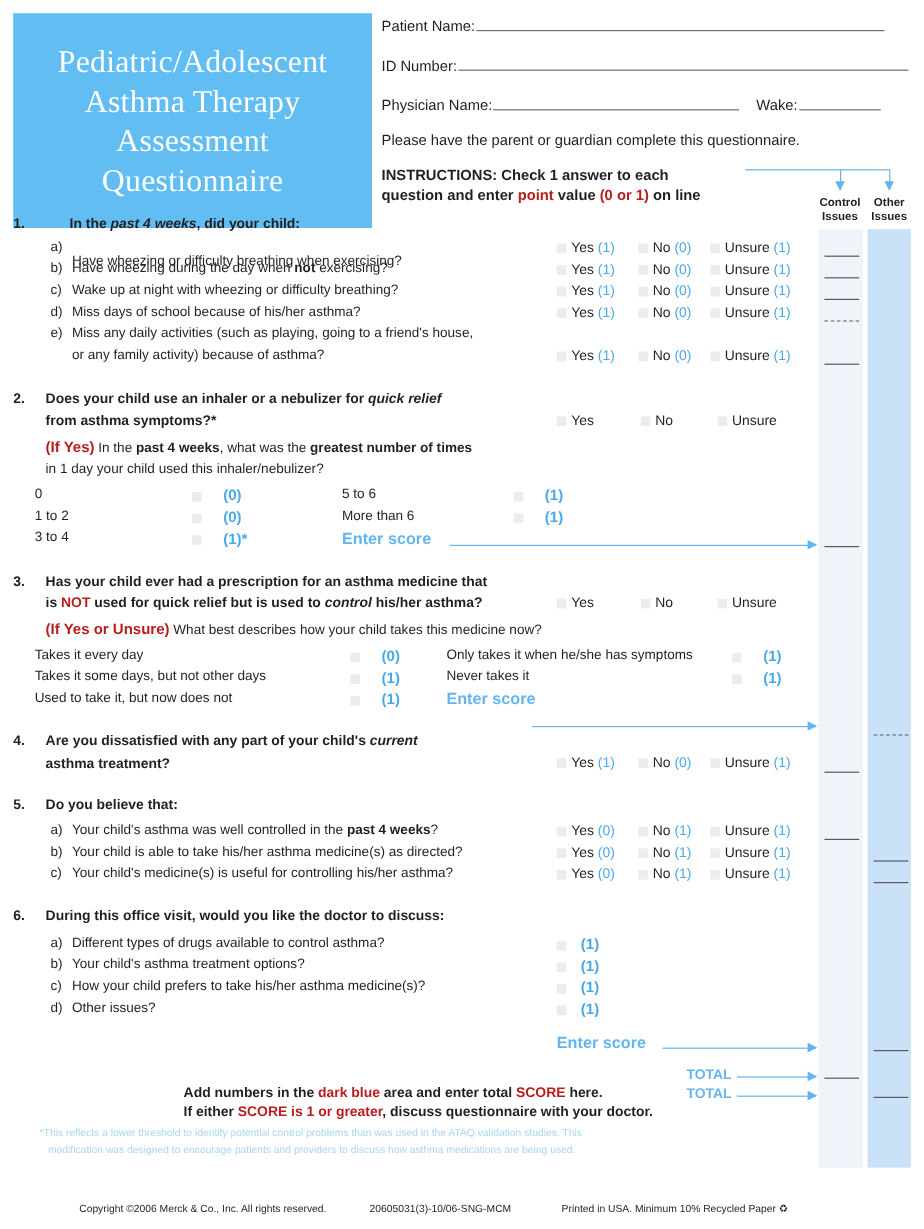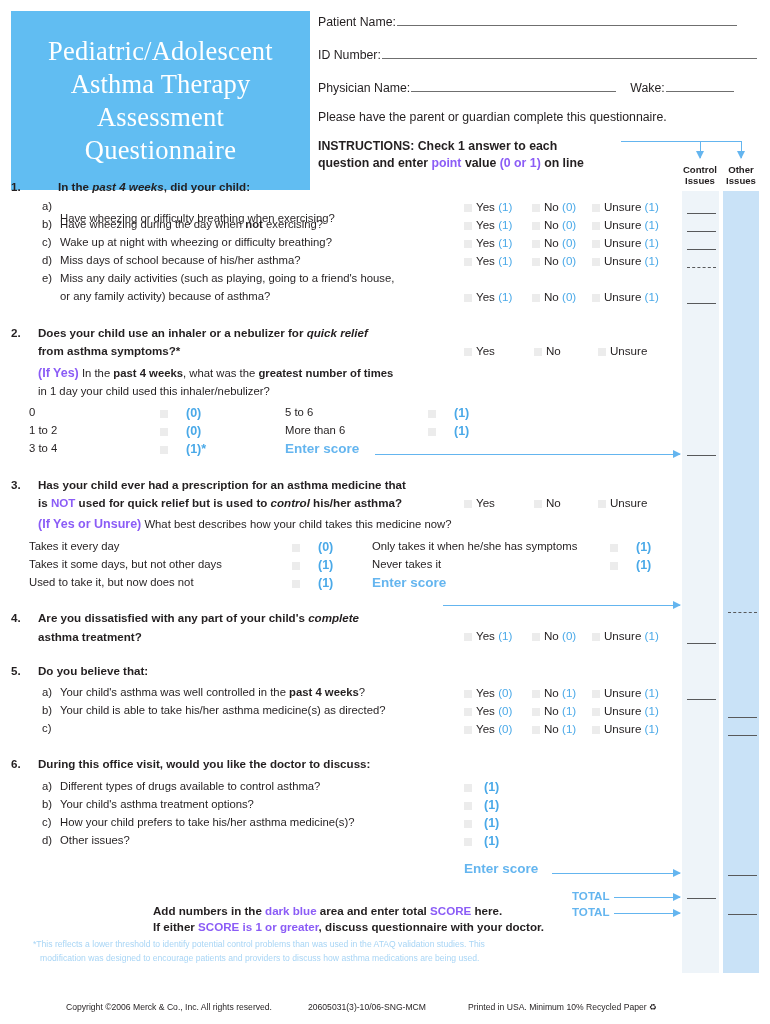--- a/index.html
+++ b/index.html
@@ -37,21 +37,21 @@
   .hdr{position:absolute;left:318px;font-size:12.3px;color:#231f20;white-space:nowrap;}
   .hdr .lbl{display:inline-block;vertical-align:baseline;text-align:center;}
   .rule{
     display:inline-block;border-bottom:1px solid #6f6f6f;
     height:11px;vertical-align:baseline;margin-left:1px;
   }
   .instr{
     position:absolute;left:318px;font-size:12.3px;font-weight:bold;color:#231f20;
     white-space:nowrap;
   }
-  .blue{color:#8b5cf6;}
+  .blue{color:#b91c1c;}
 
   
   .colhdr{
     position:absolute;font-size:9.6px;font-weight:bold;color:#231f20;
     text-align:center;line-height:11px;width:46px;
   }
 
   
   .qnum{position:absolute;font-size:11.6px;font-weight:bold;color:#231f20;}
   .qtext{position:absolute;font-size:11.6px;font-weight:bold;color:#231f20;white-space:nowrap;}
@@ -258,21 +258,21 @@
 
   <div class="enterscore" style="left:372px;top:575px;">Enter score</div>
   <div class="arrow-h" style="left:443px;top:601px;width:237px;">
       <span class="shaft"></span>
       <span class="head"></span>
     </div>
   <div class="sline-d" style="left:728px;top:612px;width:29px;"></div>
 
   <div class="qnum" style="left:11px;top:611px;">4.</div>
   <div class="qtext" style="left:38px;top:611px;">
-    <span>Are you dissatisfied with any part of your child's </span><i>complete</i>
+    <span>Are you dissatisfied with any part of your child's </span><i>current</i>
   </div>
   <div class="qtext" style="left:38px;top:630px;">asthma treatment?</div>
   <div class="opt" style="left:464px;top:629px;"><span class="cbx"></span><span>Yes</span> <span class="pt">(1)</span></div>
   <div class="opt" style="left:532px;top:629px;"><span class="cbx"></span><span>No</span> <span class="pt">(0)</span></div>
   <div class="opt" style="left:592px;top:629px;"><span class="cbx"></span><span>Unsure</span> <span class="pt">(1)</span></div>
   <div class="sline" style="left:687px;top:643px;width:29px;"></div>
 
   <div class="qnum" style="left:11px;top:664px;">5.</div>
   <div class="qtext" style="left:38px;top:664px;">Do you believe that:</div>
 
@@ -286,20 +286,21 @@
   <div class="sline" style="left:687px;top:699px;width:29px;"></div>
 
   <div class="sublet" style="left:42px;top:704px;">b)</div>
   <div class="subtext" style="left:60px;top:704px;">Your child is able to take his/her asthma medicine(s) as directed?</div>
   <div class="opt" style="left:464px;top:704px;"><span class="cbx"></span><span>Yes</span> <span class="pt">(0)</span></div>
   <div class="opt" style="left:532px;top:704px;"><span class="cbx"></span><span>No</span> <span class="pt">(1)</span></div>
   <div class="opt" style="left:592px;top:704px;"><span class="cbx"></span><span>Unsure</span> <span class="pt">(1)</span></div>
   <div class="sline" style="left:728px;top:717px;width:29px;"></div>
 
   <div class="sublet" style="left:42px;top:722px;">c)</div>
+  <div class="subtext" style="left:60px;top:722px;">Your child's medicine(s) is useful for controlling his/her asthma?</div>
   <div class="opt" style="left:464px;top:722px;"><span class="cbx"></span><span>Yes</span> <span class="pt">(0)</span></div>
   <div class="opt" style="left:532px;top:722px;"><span class="cbx"></span><span>No</span> <span class="pt">(1)</span></div>
   <div class="opt" style="left:592px;top:722px;"><span class="cbx"></span><span>Unsure</span> <span class="pt">(1)</span></div>
   <div class="sline" style="left:728px;top:735px;width:29px;"></div>
 
   <div class="qnum" style="left:11px;top:757px;">6.</div>
   <div class="qtext" style="left:38px;top:757px;">During this office visit, would you like the doctor to discuss:</div>
 
   <div class="sublet" style="left:42px;top:780px;">a)</div>
   <div class="subtext" style="left:60px;top:780px;">Different types of drugs available to control asthma?</div>

